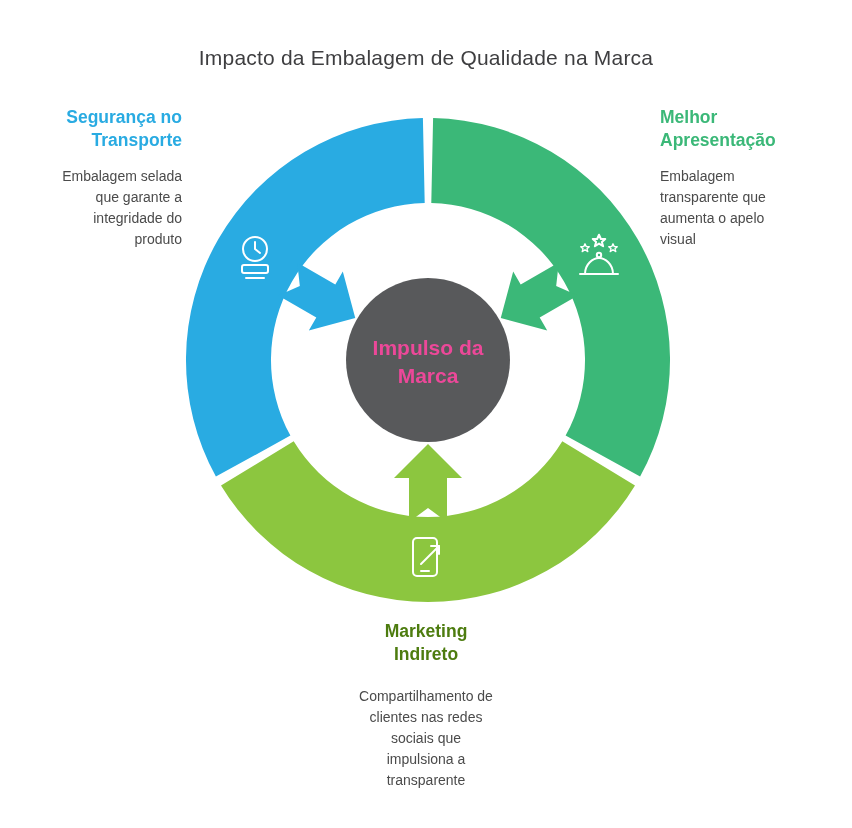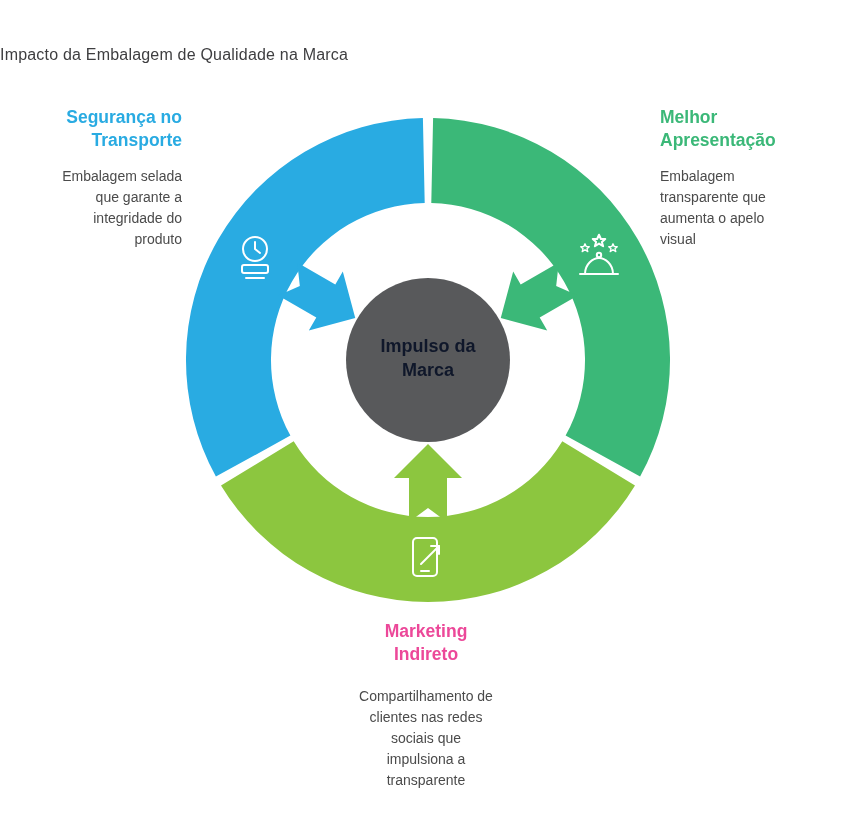--- a/index.html
+++ b/index.html
@@ -10,22 +10,22 @@
     width: 852px;
     height: 828px;
     background: #ffffff;
     overflow: hidden;
   }
   .title {
     position: absolute;
     top: 46px;
     left: 0;
     width: 852px;
-    text-align: left;
-    font-size: 16px;
+    text-align: center;
+    font-size: 21px;
     font-weight: 500;
     color: #3e3e40;
     letter-spacing: 0.2px;
   }
   .diagram-svg { position: absolute; left: 0; top: 0; }
   .label-block { position: absolute; }
   .block-heading {
     font-size: 17.5px;
     font-weight: bold;
     line-height: 1.32;
@@ -42,22 +42,22 @@
   .block-right .block-body { width: 130px; }
   .block-bottom { left: 336px; top: 620px; width: 180px; text-align: center; }
   .block-bottom .block-heading { width: 130px; margin: 0 auto; }
   .block-bottom .block-body { width: 140px; margin: 20px auto 0; }
   .center-label {
     position: absolute;
     left: 358px;
     top: 334px;
     width: 140px;
     text-align: center;
-    color: #0f172a;
-    font-size: 18px;
+    color: #ec4899;
+    font-size: 21px;
     font-weight: bold;
     line-height: 1.35;
   }
 </style>
 </head>
 <body>
 
 <div class="canvas">
 
   <div class="title">Impacto da Embalagem de Qualidade na Marca</div>
@@ -106,19 +106,19 @@
     <div class="block-heading" style="color: rgb(59, 184, 120);">Melhor Apresentação</div>
     <div class="block-body">Embalagem transparente que aumenta o apelo visual</div>
   </div>
 
   <div class="label-block block-left">
     <div class="block-heading" style="color: rgb(41, 171, 226);">Segurança no Transporte</div>
     <div class="block-body">Embalagem selada que garante a integridade do produto</div>
   </div>
 
   <div class="label-block block-bottom">
-    <div class="block-heading" style="color: #ec4899;">Marketing Indireto</div>
+    <div class="block-heading" style="color: #4d7c0f;">Marketing Indireto</div>
     <div class="block-body">Compartilhamento de clientes nas redes sociais que impulsiona a transparente</div>
   </div>
 
   <div class="center-label">Impulso da Marca</div>
 
 </div>
 
 </body></html>

